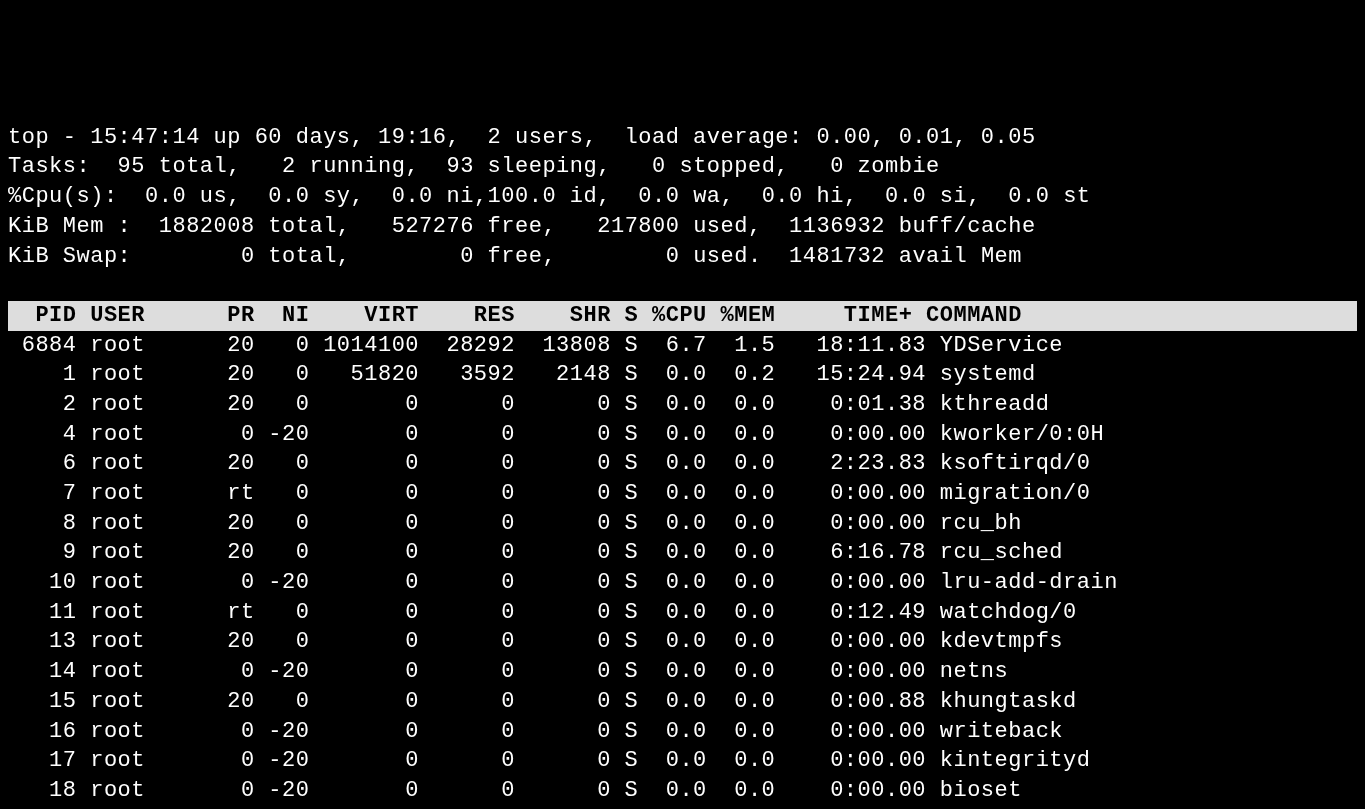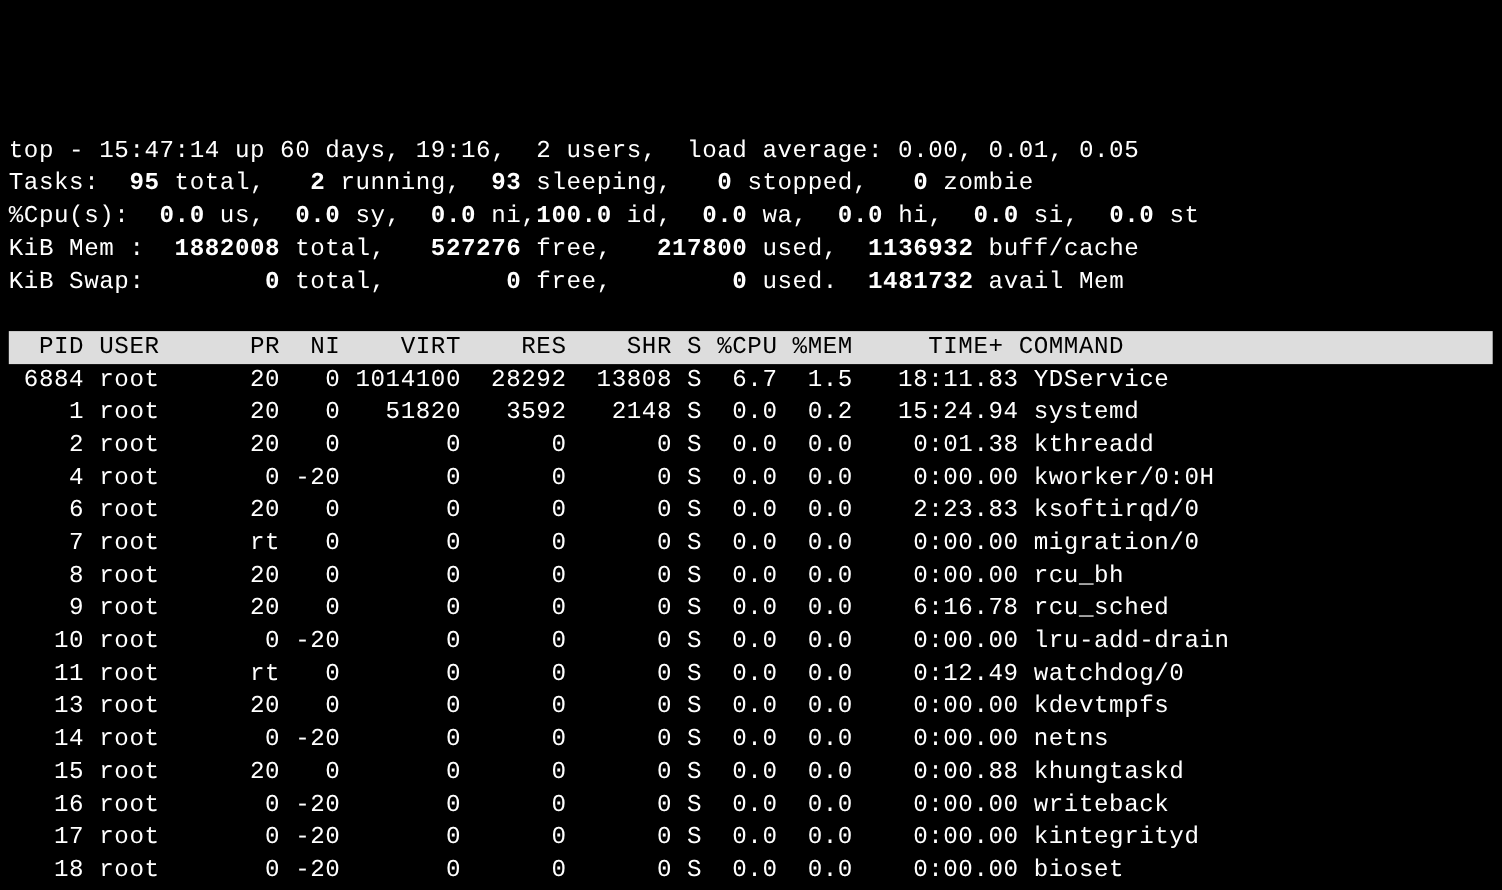--- a/index.html
+++ b/index.html
@@ -6,25 +6,25 @@
     body {
       background: #000;
       color: #fff;
       font-family: 'Consolas', 'Monaco', 'Courier New', monospace;
       font-size: 22px;
       line-height: 1.35;
       padding: 4px 8px;
       white-space: pre;
       letter-spacing: 0.5px;
     }
-    .bold { font-weight: bold; }
+    .bold { font-weight: normal; }
     .header-row {
       background: #ddd;
       color: #000;
-      font-weight: normal;
+      font-weight: bold;
     }
   </style>
 </head>
 <body>
 
 
 
 <div><div><span>top - </span><span>15:47:14</span><span> up 60 days, 19:16,  2 users,  load average: 0.00, 0.01, 0.05</span></div><div><span>Tasks:</span><span class="bold">  95 </span><span>total,</span><span class="bold">   2 </span><span>running,</span><span class="bold">  93 </span><span>sleeping,</span><span class="bold">   0 </span><span>stopped,</span><span class="bold">   0 </span><span>zombie</span></div><div><span>%Cpu(s):</span><span class="bold">  0.0 </span><span>us,</span><span class="bold">  0.0 </span><span>sy,</span><span class="bold">  0.0 </span><span>ni,</span><span class="bold">100.0 </span><span>id,</span><span class="bold">  0.0 </span><span>wa,</span><span class="bold">  0.0 </span><span>hi,</span><span class="bold">  0.0 </span><span>si,</span><span class="bold">  0.0 </span><span>st</span></div><div><span>KiB Mem :</span><span class="bold">  1882008 </span><span>total,</span><span class="bold">   527276 </span><span>free,</span><span class="bold">   217800 </span><span>used,</span><span class="bold">  1136932 </span><span>buff/cache</span></div><div><span>KiB Swap:</span><span class="bold">        0 </span><span>total,</span><span class="bold">        0 </span><span>free,</span><span class="bold">        0 </span><span>used.</span><span class="bold">  1481732 </span><span>avail Mem </span></div><div> </div><div class="header-row"><span>  PID USER      PR  NI    VIRT    RES    SHR S %CPU %MEM     TIME+ COMMAND                      </span></div><div id="process-list"><div> 6884 root      20   0 1014100  28292  13808 S  6.7  1.5   18:11.83 YDService</div><div>    1 root      20   0   51820   3592   2148 S  0.0  0.2   15:24.94 systemd</div><div>    2 root      20   0       0      0      0 S  0.0  0.0    0:01.38 kthreadd</div><div>    4 root       0 -20       0      0      0 S  0.0  0.0    0:00.00 kworker/0:0H</div><div>    6 root      20   0       0      0      0 S  0.0  0.0    2:23.83 ksoftirqd/0</div><div>    7 root      rt   0       0      0      0 S  0.0  0.0    0:00.00 migration/0</div><div>    8 root      20   0       0      0      0 S  0.0  0.0    0:00.00 rcu_bh</div><div>    9 root      20   0       0      0      0 S  0.0  0.0    6:16.78 rcu_sched</div><div>   10 root       0 -20       0      0      0 S  0.0  0.0    0:00.00 lru-add-drain</div><div>   11 root      rt   0       0      0      0 S  0.0  0.0    0:12.49 watchdog/0</div><div>   13 root      20   0       0      0      0 S  0.0  0.0    0:00.00 kdevtmpfs</div><div>   14 root       0 -20       0      0      0 S  0.0  0.0    0:00.00 netns</div><div>   15 root      20   0       0      0      0 S  0.0  0.0    0:00.88 khungtaskd</div><div>   16 root       0 -20       0      0      0 S  0.0  0.0    0:00.00 writeback</div><div>   17 root       0 -20       0      0      0 S  0.0  0.0    0:00.00 kintegrityd</div><div>   18 root       0 -20       0      0      0 S  0.0  0.0    0:00.00 bioset</div><div>   19 root       0 -20       0      0      0 S  0.0  0.0    0:00.00 bioset</div></div></div>
 
 

